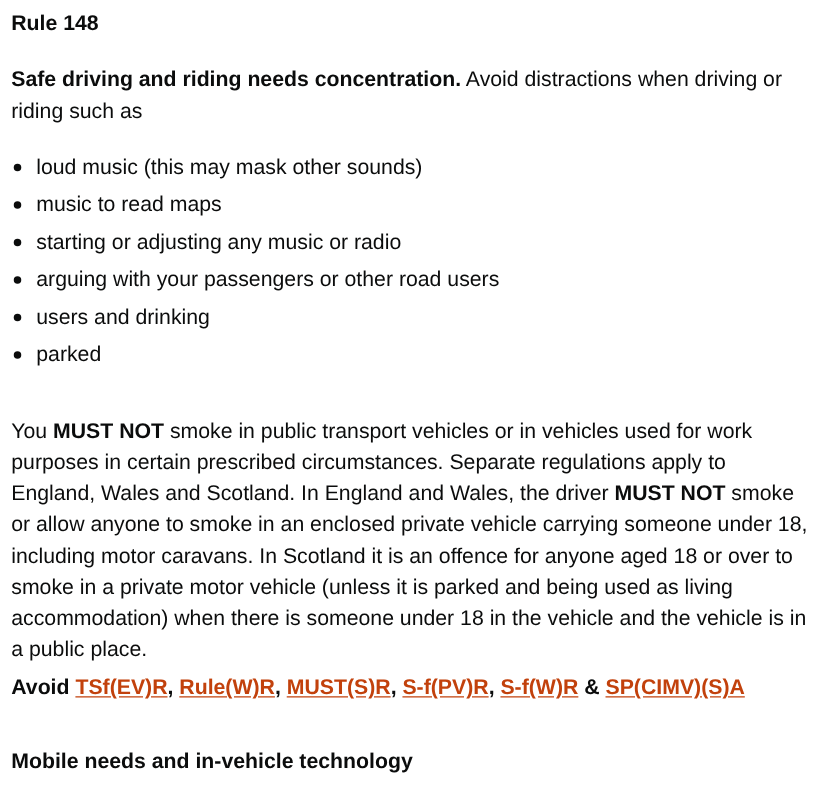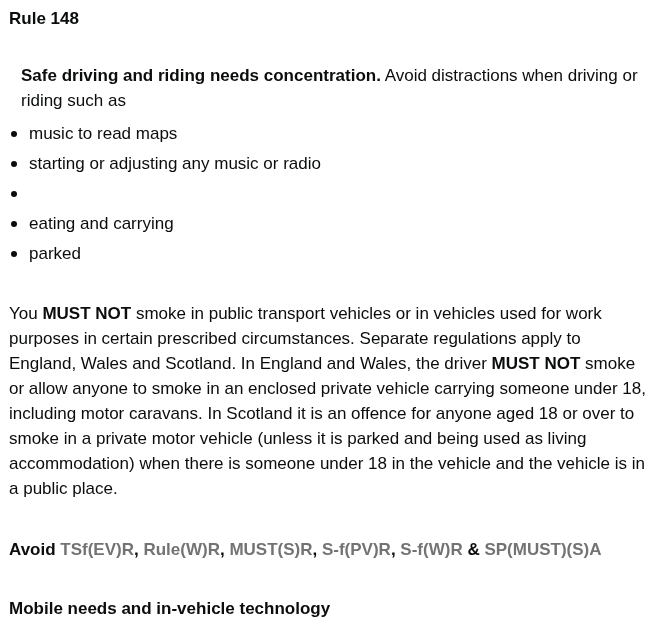--- a/index.html
+++ b/index.html
@@ -28,21 +28,21 @@
       font-size: 17px;
       font-weight: bold;
       line-height: 25px;
       text-align: center;
     }
     .intro {
       position: absolute;
       left: 9px;
       top: 51px;
       width: 640px;
-      margin: 12px;
+      margin: 0;
     }
     .intro b { font-weight: bold; }
     .distractions {
       position: absolute;
       left: 9px;
       top: 121px;
       margin: 0;
       padding: 0;
       list-style: none;
     }
@@ -57,36 +57,37 @@
       left: 2px;
       top: 10px;
       width: 6px;
       height: 6px;
       border-radius: 50%;
       background: #0b0c0c;
     }
     .smoking-para {
       position: absolute;
       left: 9px;
-      top: 301px;
+      top: 332px;
       width: 640px;
       margin: 0;
     }
     .smoking-para b { font-weight: bold; }
     .laws {
       position: absolute;
       left: 9px;
       top: 537px;
       margin: 0;
       white-space: nowrap;
     }
     .laws .laws-label { font-weight: bold; }
     .laws a {
-      color: #737373;
+      color: #c2410c;
       font-weight: bold;
+      text-decoration: underline;
       text-underline-offset: 2px;
       cursor: pointer;
     }
     .laws .sep { font-weight: bold; }
     .section-heading {
       position: absolute;
       left: 9px;
       top: 596px;
       margin: 0;
       font-size: 17px;
@@ -97,26 +98,27 @@
 </head>
 <body>
 
 <div class="page">
 
   <h2 class="rule-title">Rule 148</h2>
 
   <p class="intro"><b>Safe driving and riding needs concentration.</b><span> Avoid distractions when driving or riding such as</span></p>
 
   <ul class="distractions">
+    <li><span class="bullet"></span><span>loud music (this may mask other sounds)</span></li>
     <li><span class="bullet"></span><span>music to read maps</span></li>
     <li><span class="bullet"></span><span>starting or adjusting any music or radio</span></li>
-    <li><span class="bullet"></span></li>
-    <li><span class="bullet"></span><span>eating and carrying</span></li>
+    <li><span class="bullet"></span><span>arguing with your passengers or other road users</span></li>
+    <li><span class="bullet"></span><span>users and drinking</span></li>
     <li><span class="bullet"></span><span>parked</span></li>
   </ul>
 
   <p class="smoking-para"><span>You </span><b>MUST NOT</b><span> smoke in public transport vehicles or in vehicles used for work purposes in certain prescribed circumstances. Separate regulations apply to England, Wales and Scotland. In England and Wales, the driver </span><b>MUST NOT</b><span> smoke or allow anyone to smoke in an enclosed private vehicle carrying someone under 18, including motor caravans. In Scotland it is an offence for anyone aged 18 or over to smoke in a private motor vehicle (unless it is parked and being used as living accommodation) when there is someone under 18 in the vehicle and the vehicle is in a public place.</span></p>
 
-  <p class="laws"><span class="laws-label">Avoid</span> <a>TSf(EV)R</a><span class="sep">, </span><a>Rule(W)R</a><span class="sep">, </span><a>MUST(S)R</a><span class="sep">, </span><a>S-f(PV)R</a><span class="sep">, </span><a>S-f(W)R</a><span class="sep"> &amp; </span><a>SP(MUST)(S)A</a></p>
+  <p class="laws"><span class="laws-label">Avoid</span> <a>TSf(EV)R</a><span class="sep">, </span><a>Rule(W)R</a><span class="sep">, </span><a>MUST(S)R</a><span class="sep">, </span><a>S-f(PV)R</a><span class="sep">, </span><a>S-f(W)R</a><span class="sep"> &amp; </span><a>SP(CIMV)(S)A</a></p>
 
   <h3 class="section-heading">Mobile needs and in-vehicle technology</h3>
 
 </div>
 
 </body></html>

